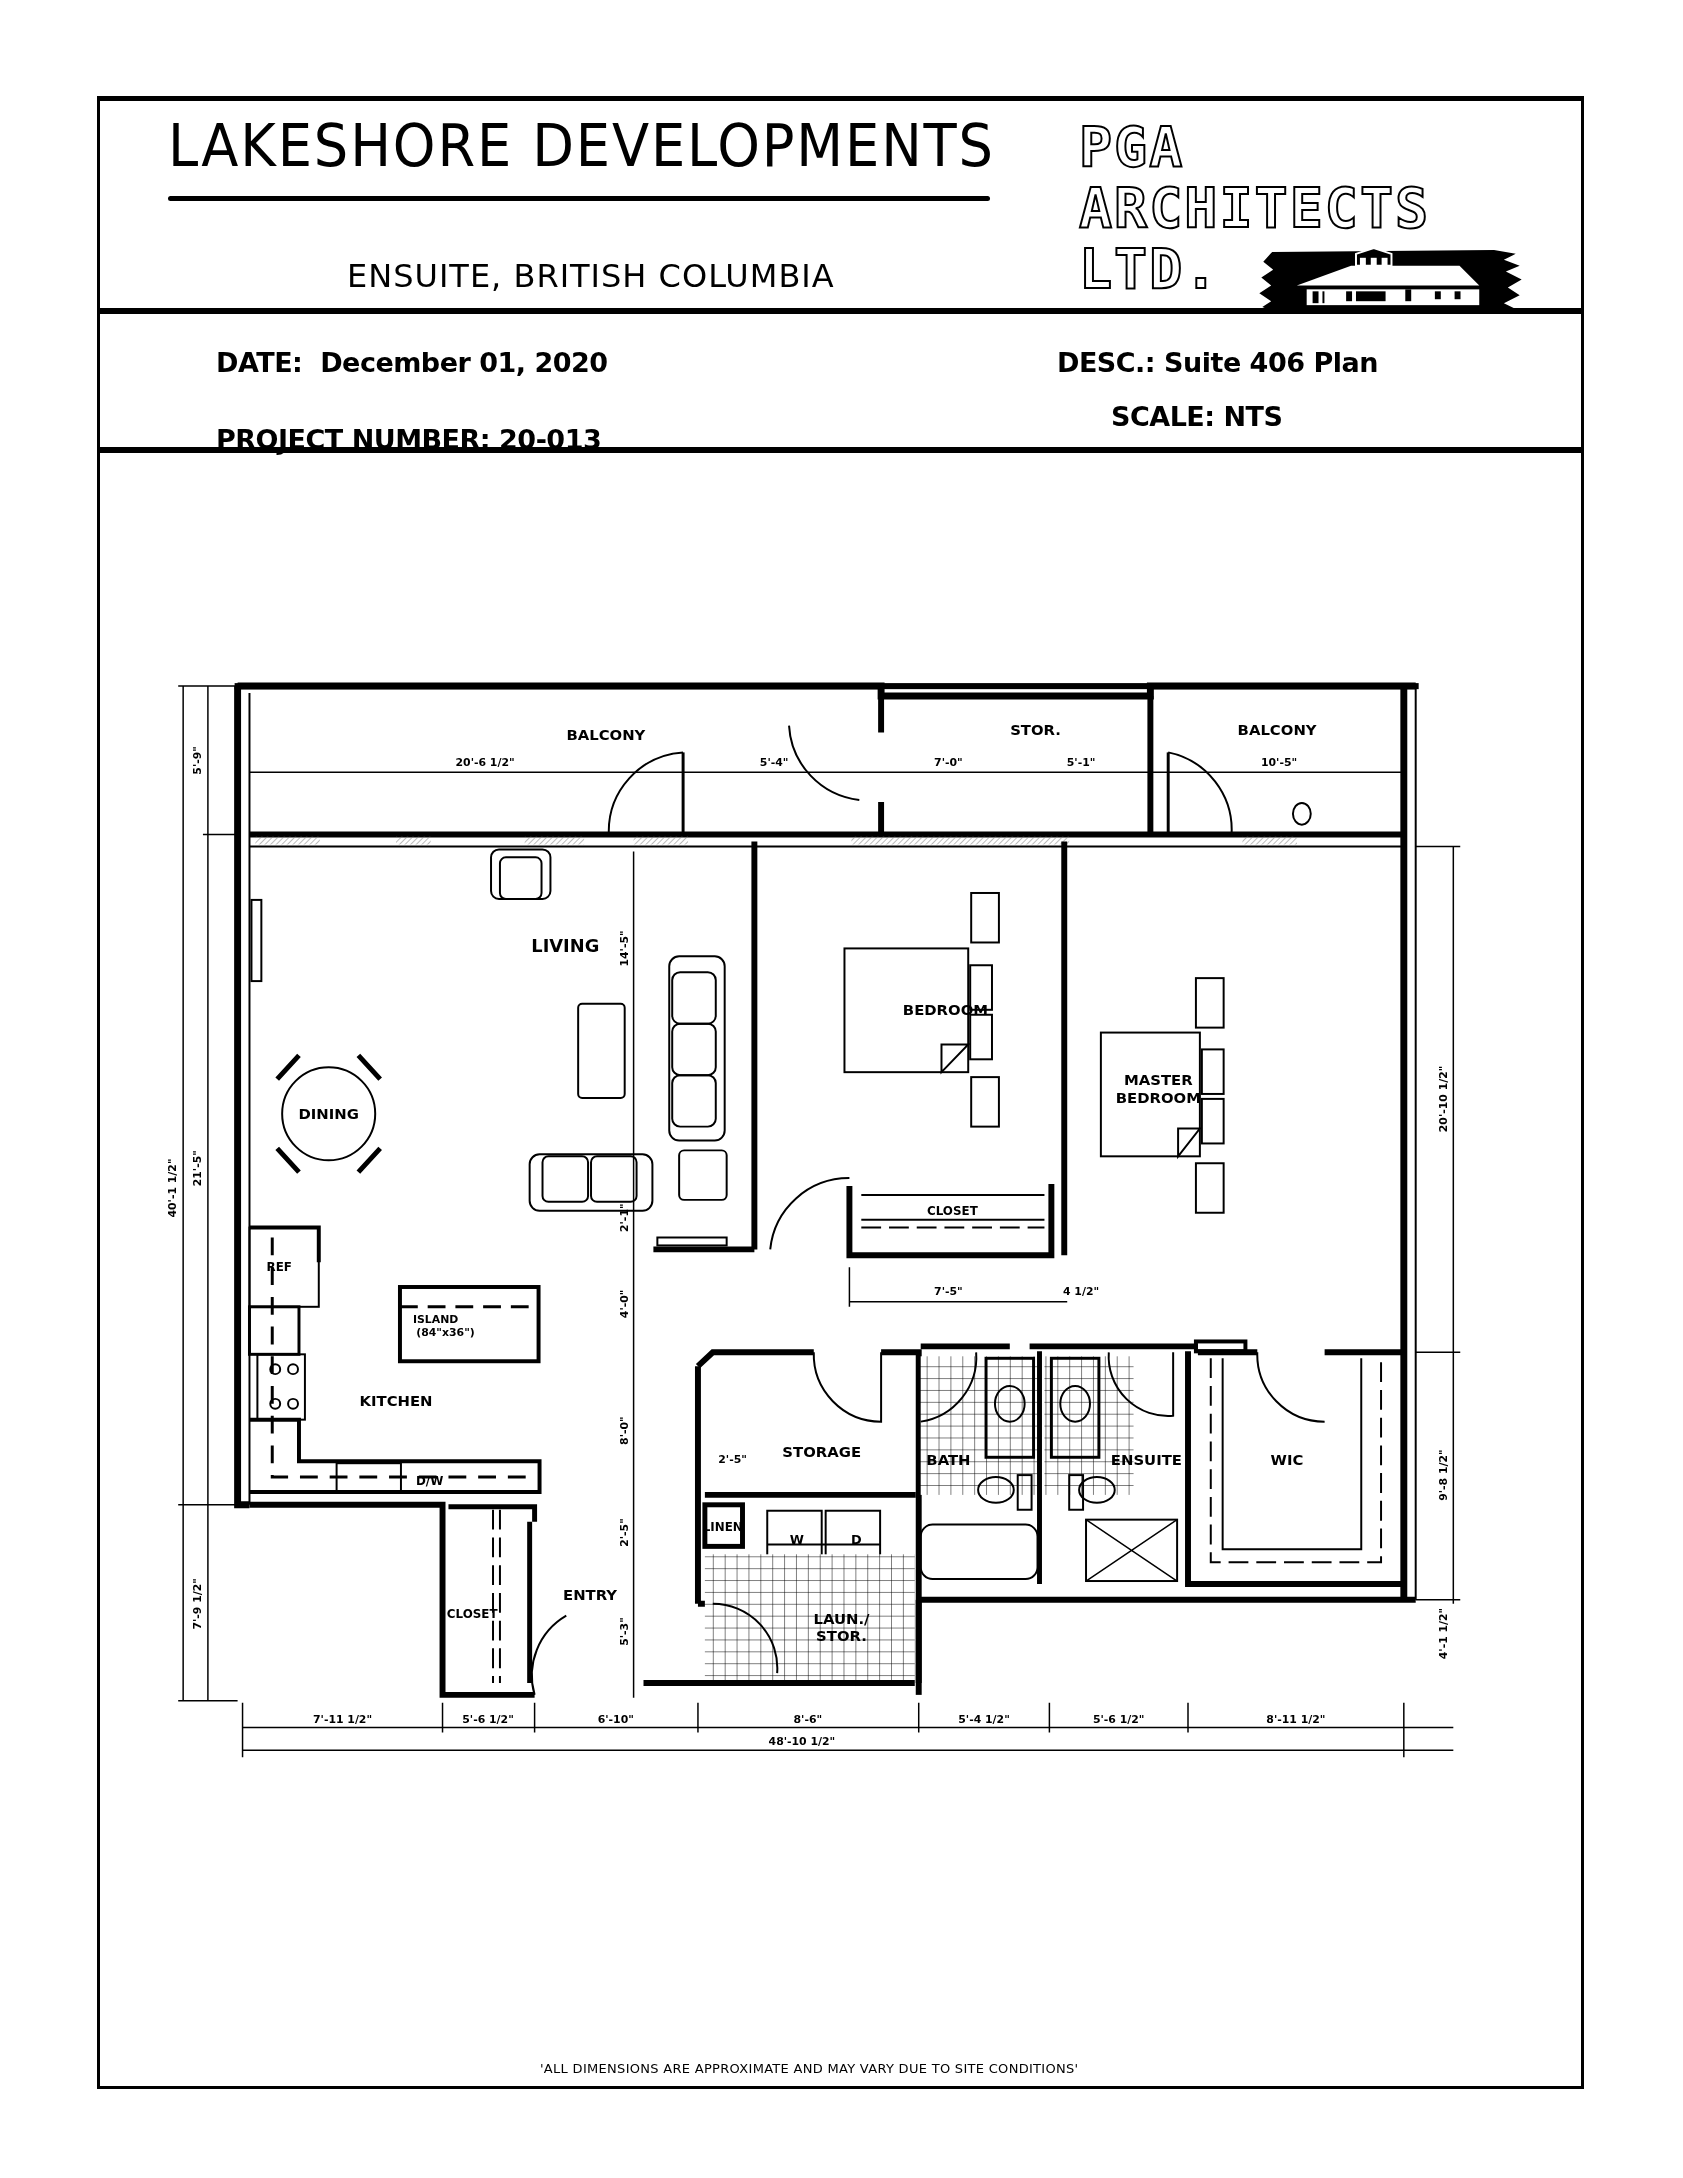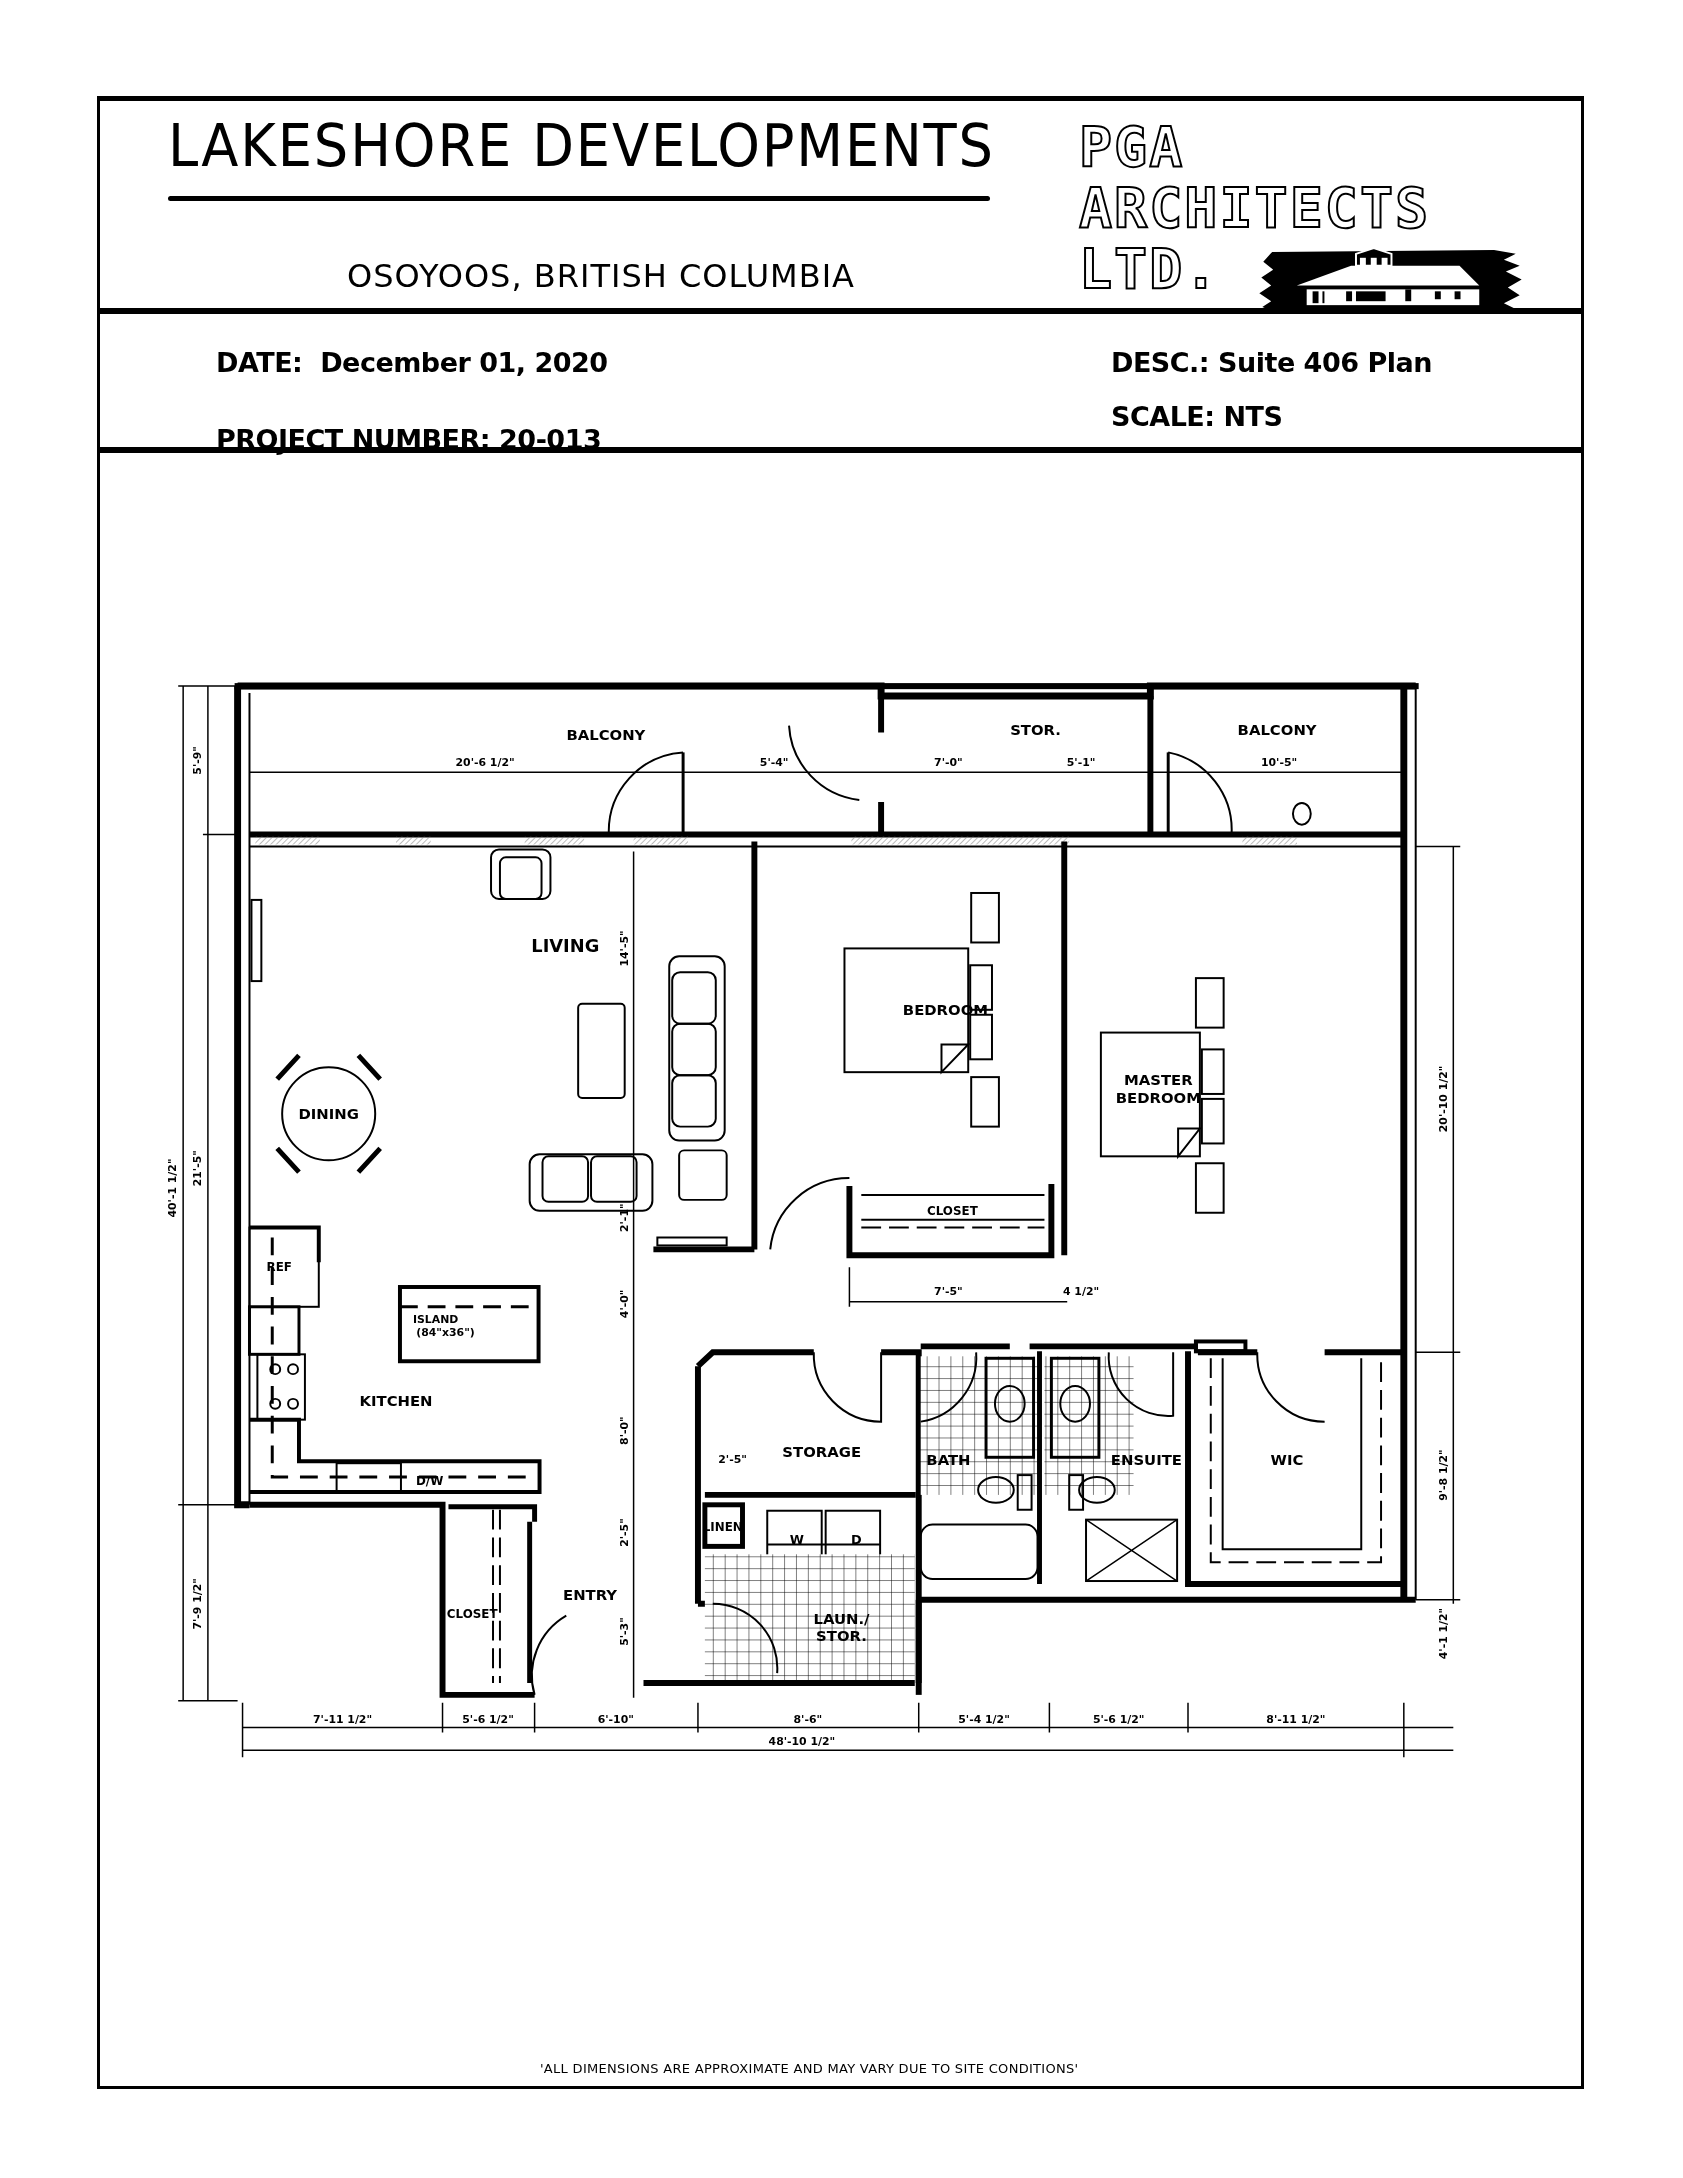--- a/index.html
+++ b/index.html
@@ -18,21 +18,21 @@
 </style>
 </head>
 <body>
 
 <div class="sheet"></div>
 <div class="hr" style="top:308px"></div>
 <div class="hr" style="top:447px"></div>
 
 <div class="title">LAKESHORE DEVELOPMENTS</div>
 <div class="title-underline"></div>
-<div class="subtitle">OSOYOOS, BRITISH COLUMBIA</div>
+<div class="subtitle">ENSUITE, BRITISH COLUMBIA</div>
 
 <div class="logo">
   <div class="logo-line">PGA</div>
   <div class="logo-line">ARCHITECTS</div>
   <div class="logo-line">LTD.</div>
   <svg style="position:absolute;left:178px;top:127px" width="267" height="71" viewBox="0 0 270 72">
     <path d="M15 8 L240 6 L262 10 L250 16 L266 22 L252 28 L268 36 L254 44 L266 52 L250 60 L262 66 L240 70 L20 70 L5 64 L14 58 L2 50 L14 42 L4 34 L16 26 L6 18 Z" fill="#000"></path>
     <path d="M40 42 L95 22 L205 22 L225 42 Z" fill="#fff"></path>
     <path d="M100 22 L100 10 L118 4 L136 10 L136 22 Z" fill="#000" stroke="#fff" stroke-width="2"></path>
     <rect x="104" y="14" width="6" height="8" fill="#fff"></rect>
@@ -50,21 +50,21 @@
 </div>
 
 <div class="info" style="left:216px;top:347px">
   <span>DATE:</span>&nbsp;
   <span>December 01, 2020</span>
 </div>
 <div class="info" style="left:216px;top:424px">
   <span>PROJECT NUMBER:</span>
   <span>20-013</span>
 </div>
-<div class="info" style="left:1111px;top:347px">
+<div class="info" style="left:1057px;top:347px">
   <span>DESC.:</span>
   <span>Suite 406 Plan</span>
 </div>
 <div class="info" style="left:1111px;top:401px">
   <span>SCALE:</span>
   <span>NTS</span>
 </div>
 
 <svg class="plan" width="1683" height="2178" viewBox="0 0 1700 2200">
   <defs>

